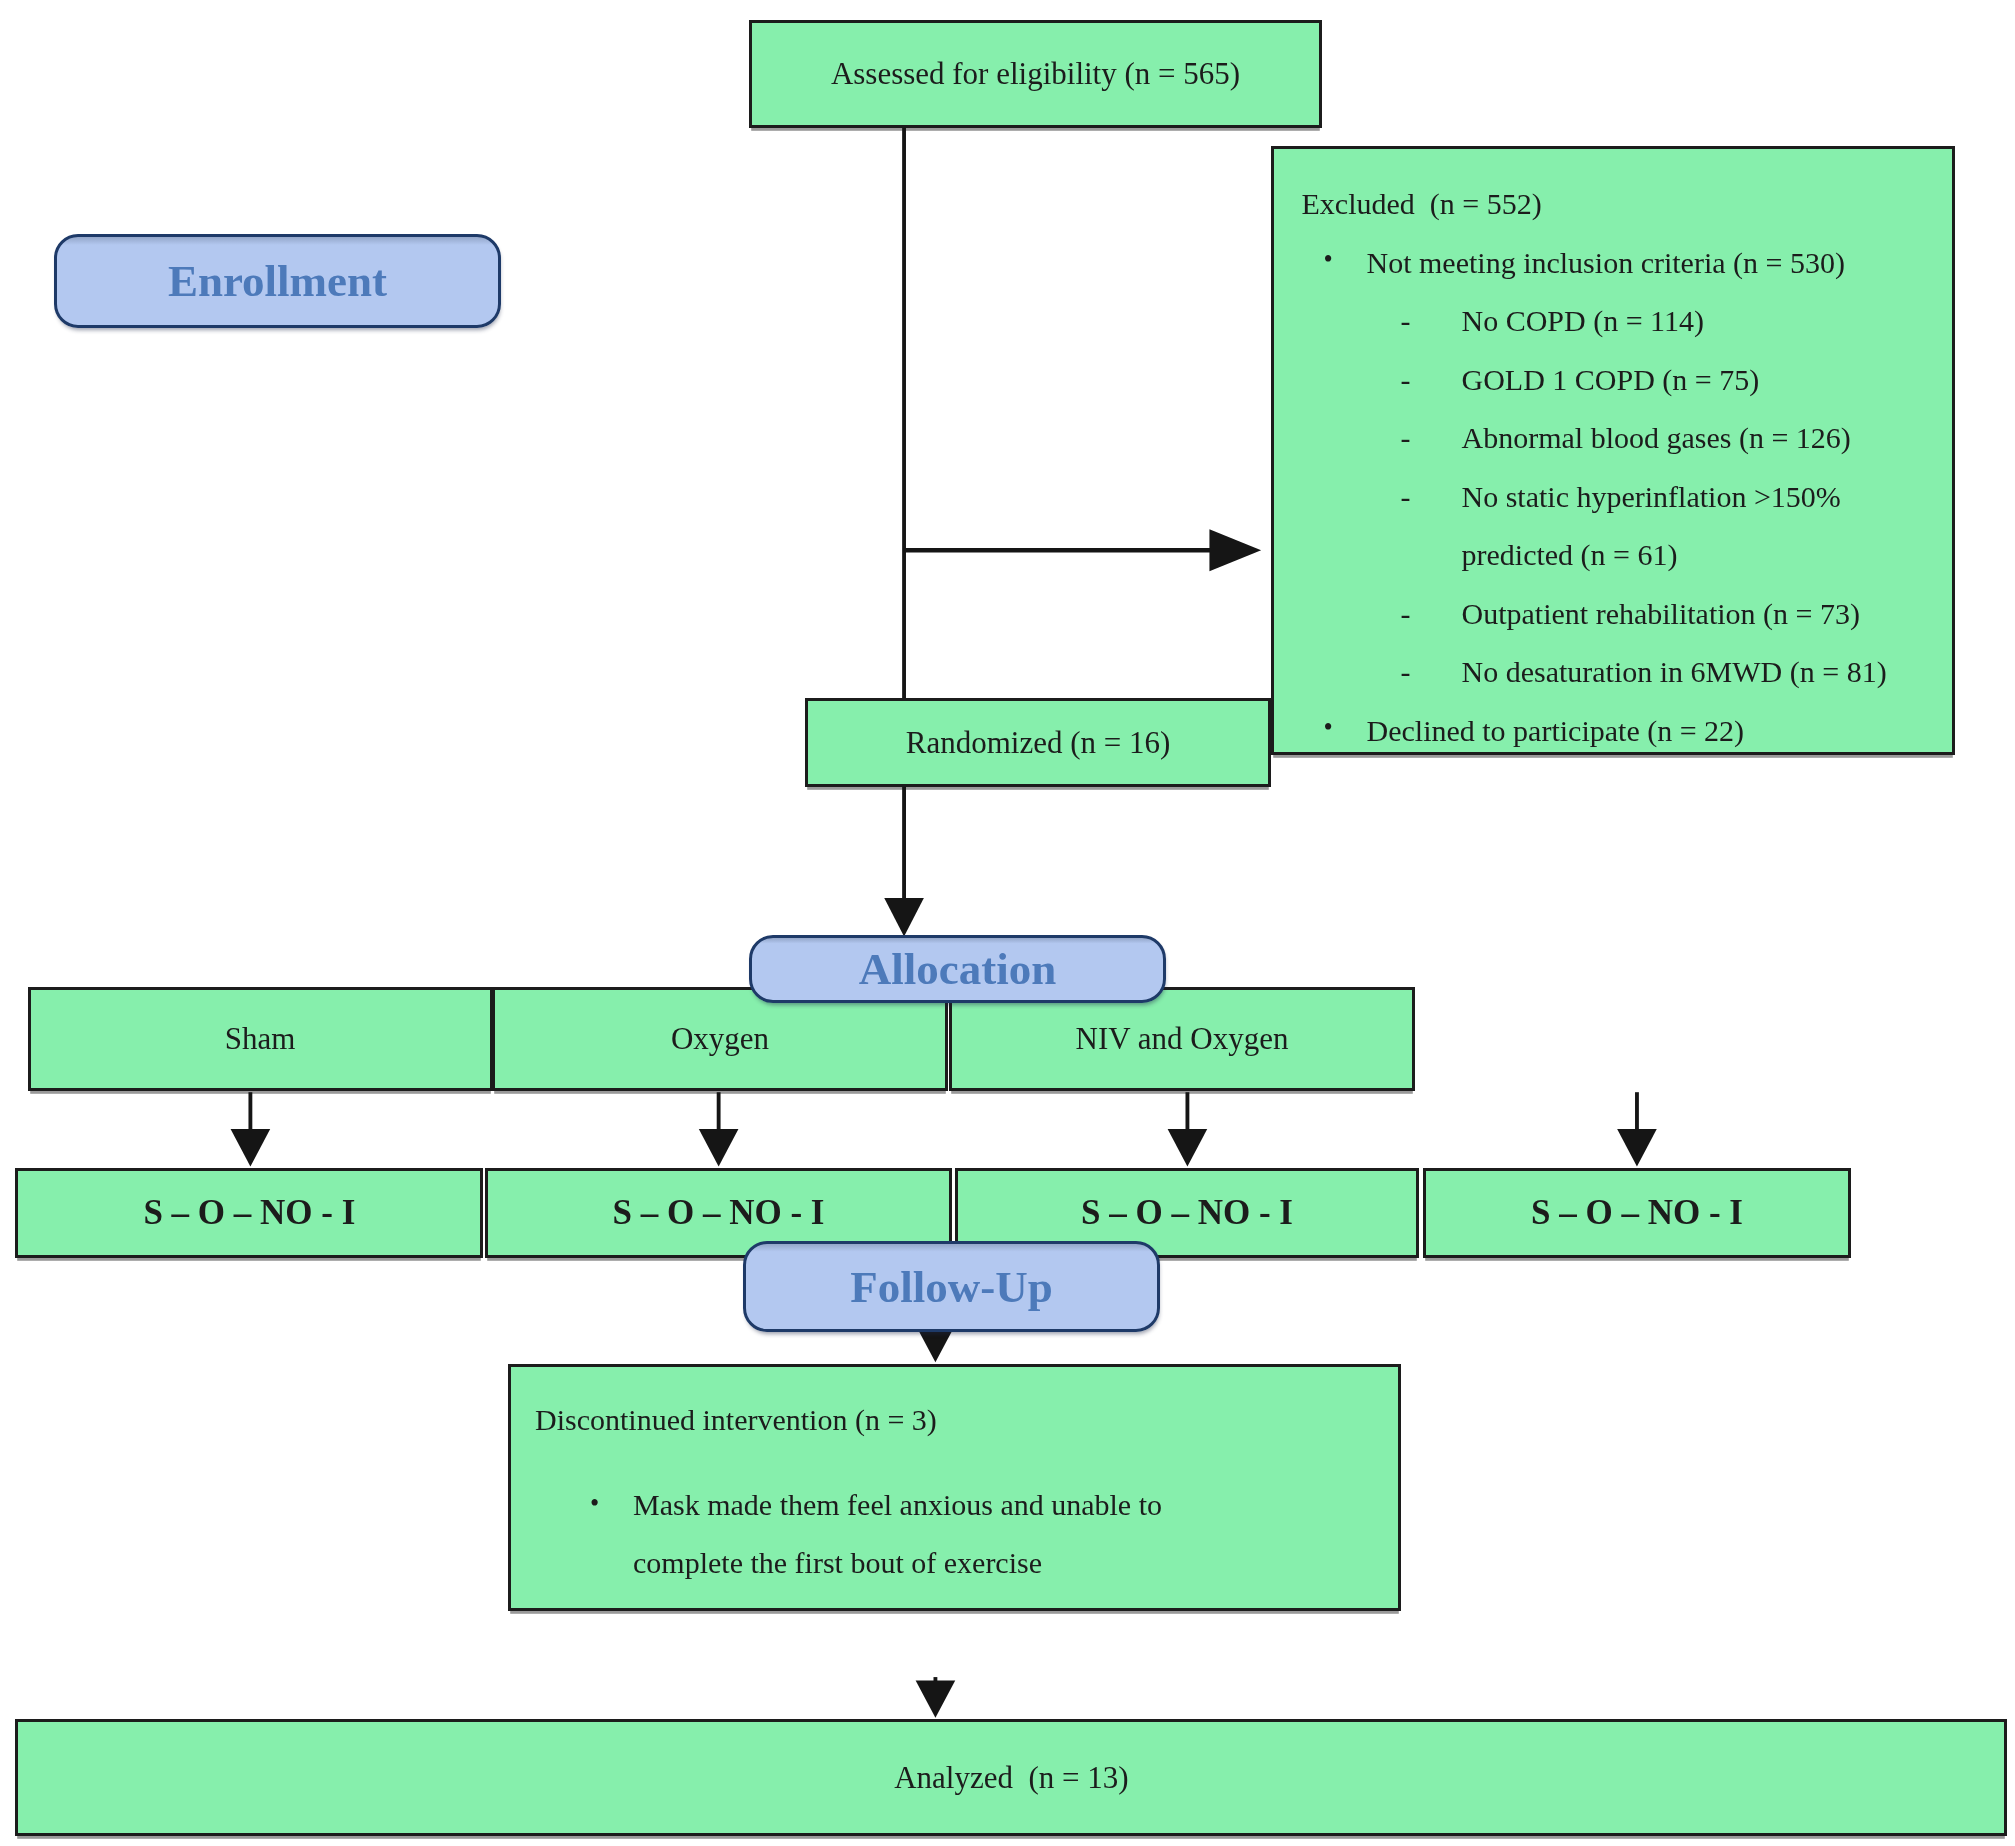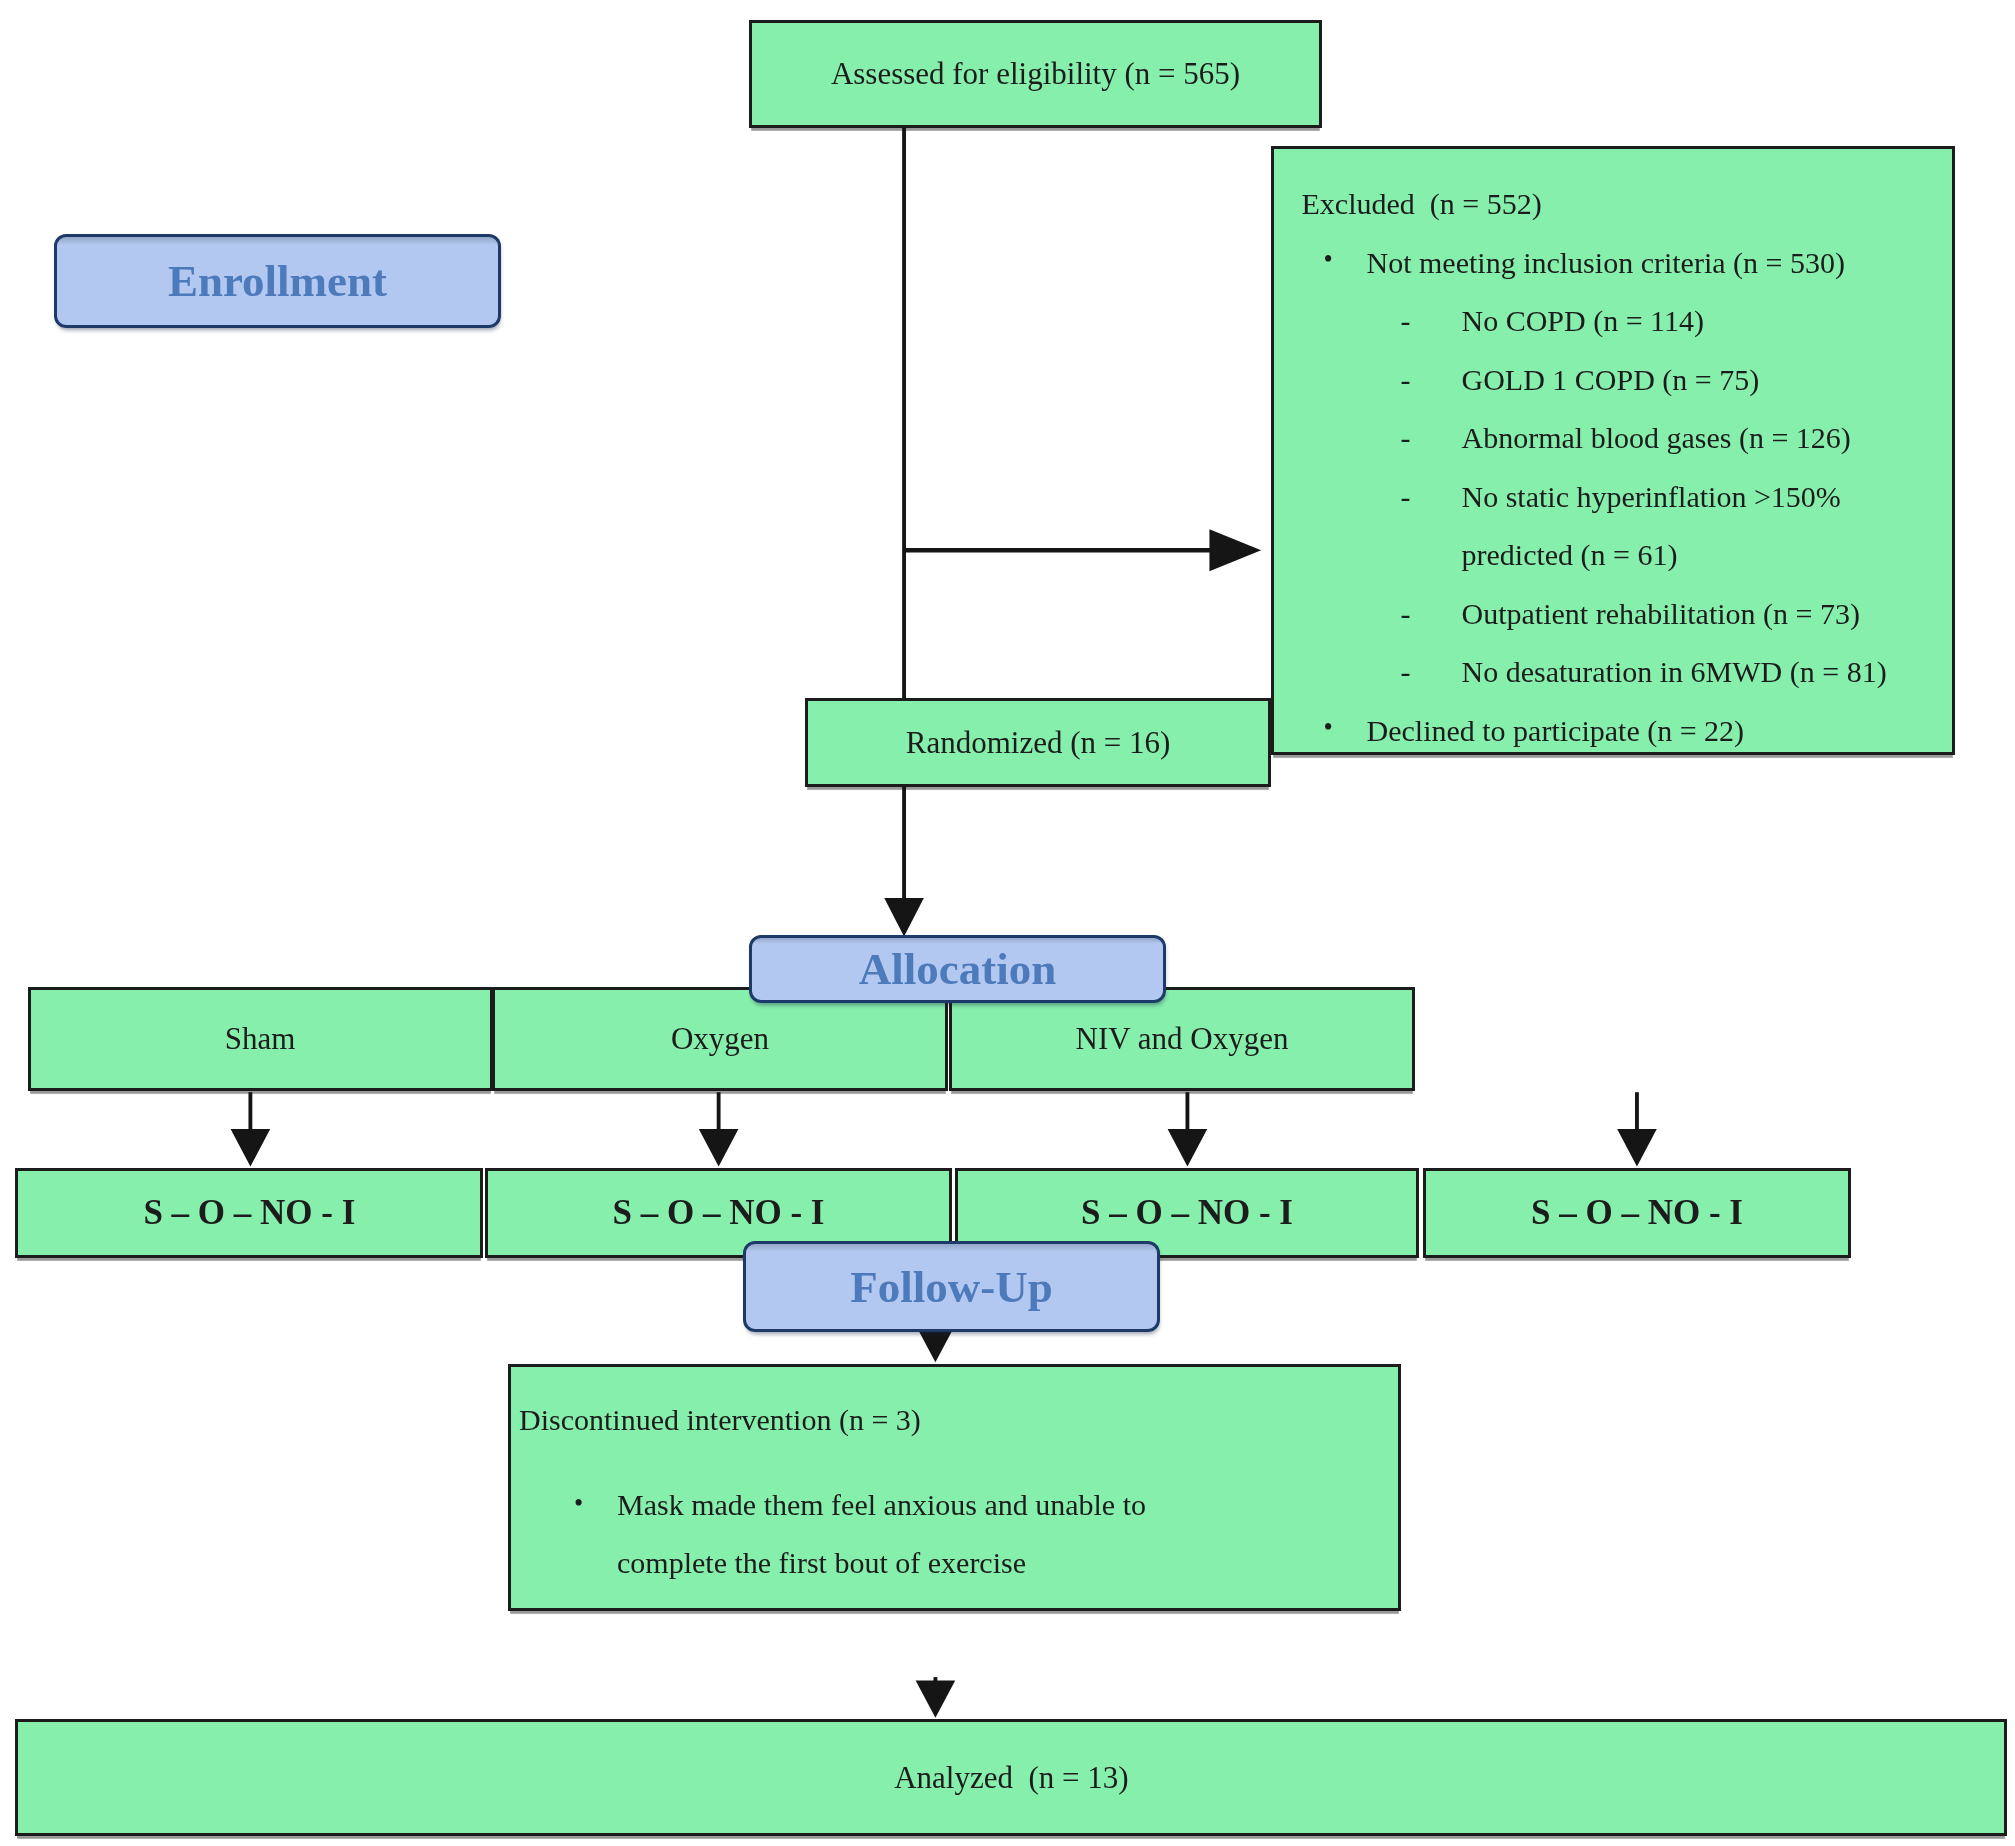--- a/index.html
+++ b/index.html
@@ -37,21 +37,21 @@
     font-size:31px;
   }
   .center{
     display:flex;align-items:center;justify-content:center;text-align:center;
   }
   .prewrap{white-space:pre-wrap;}
   .pill{
     position:absolute;
     background:linear-gradient(180deg,#93a6c9 0%,var(--pill-fill) 9%,var(--pill-fill) 100%);
     border:3.9px solid var(--pill-border);
-    border-radius:12px;
+    border-radius:24px;
     color:var(--pill-text);
     font-weight:bold;
     font-size:45px;
     display:flex;align-items:center;justify-content:center;
     z-index:10;
     box-shadow:1.1px 3.3px 4.4px -2.2px rgba(30,40,70,0.45);
   }
   
   .assessed{left:749px;top:20px;width:573px;height:108px;}
   
@@ -85,21 +85,21 @@
   .seq{top:1168px;height:90px;font-weight:bold;font-size:35px;}
   .seq.s0{left:15.4px;width:468px;}
   .seq.s1{left:485px;width:467px;}
   .seq.s2{left:955px;width:464px;}
   .seq.s3{left:1423px;width:428px;}
   
   .followup{left:743px;top:1241px;width:417px;height:91px;}
   
   .discontinued{
     left:508px;top:1364px;width:893px;height:247px;
-    padding:29px 22px 0 8px;font-size:30px;
+    padding:29px 22px 0 24px;font-size:30px;
   }
   .disc-title{line-height:1.6;}
   .disc-bullet{display:flex;margin-top:32px;line-height:1.92;}
   .disc-bullet .marker{flex:0 0 auto;width:43px;margin-left:55px;font-size:26.4px;padding-top:2.2px;}
   .disc-bullet .txt{max-width:638px;}
   
   .analysis{left:733px;top:1578px;width:399px;height:101px;}
   
   .analyzed{left:15.4px;top:1719px;width:1992px;height:117px;}
 </style>

